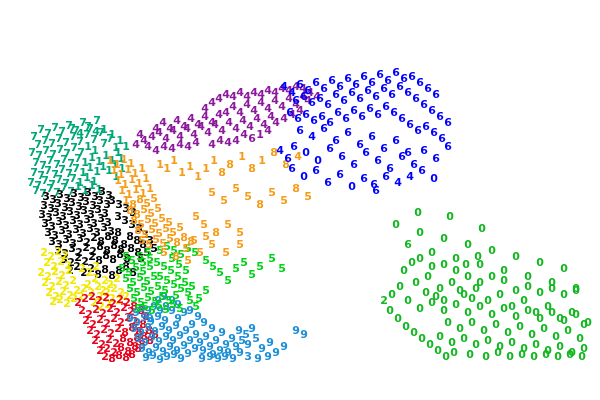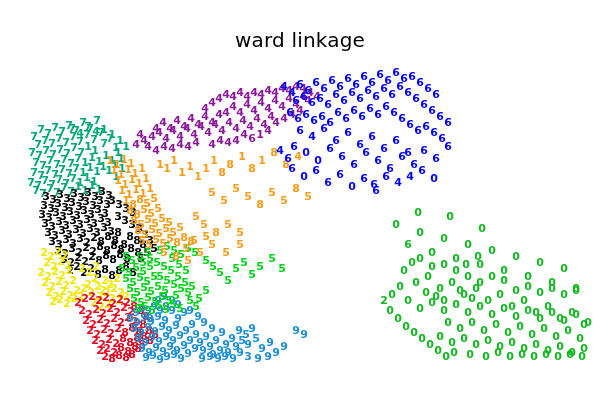--- a/index.html
+++ b/index.html
@@ -50,21 +50,20 @@
     transform: translate(-50%, -50%);
     white-space: pre;
     user-select: none;
   }
 </style>
 </head>
 <body>
 
 <div id="figure">
 
-  <div id="plot-title">ward linkage</div>
 
   <div id="axes">
       <span class="pt" style="left: 34px; top: 78px; color: rgb(0, 168, 120);">7</span>
       <span class="pt" style="left: 41px; top: 71px; color: rgb(0, 168, 120);">7</span>
       <span class="pt" style="left: 48px; top: 75px; color: rgb(0, 168, 120);">7</span>
       <span class="pt" style="left: 55px; top: 69px; color: rgb(0, 168, 120);">7</span>
       <span class="pt" style="left: 62px; top: 73px; color: rgb(0, 168, 120);">7</span>
       <span class="pt" style="left: 69px; top: 67px; color: rgb(0, 168, 120);">7</span>
       <span class="pt" style="left: 76px; top: 72px; color: rgb(0, 168, 120);">7</span>
       <span class="pt" style="left: 83px; top: 64px; color: rgb(0, 168, 120);">7</span>

